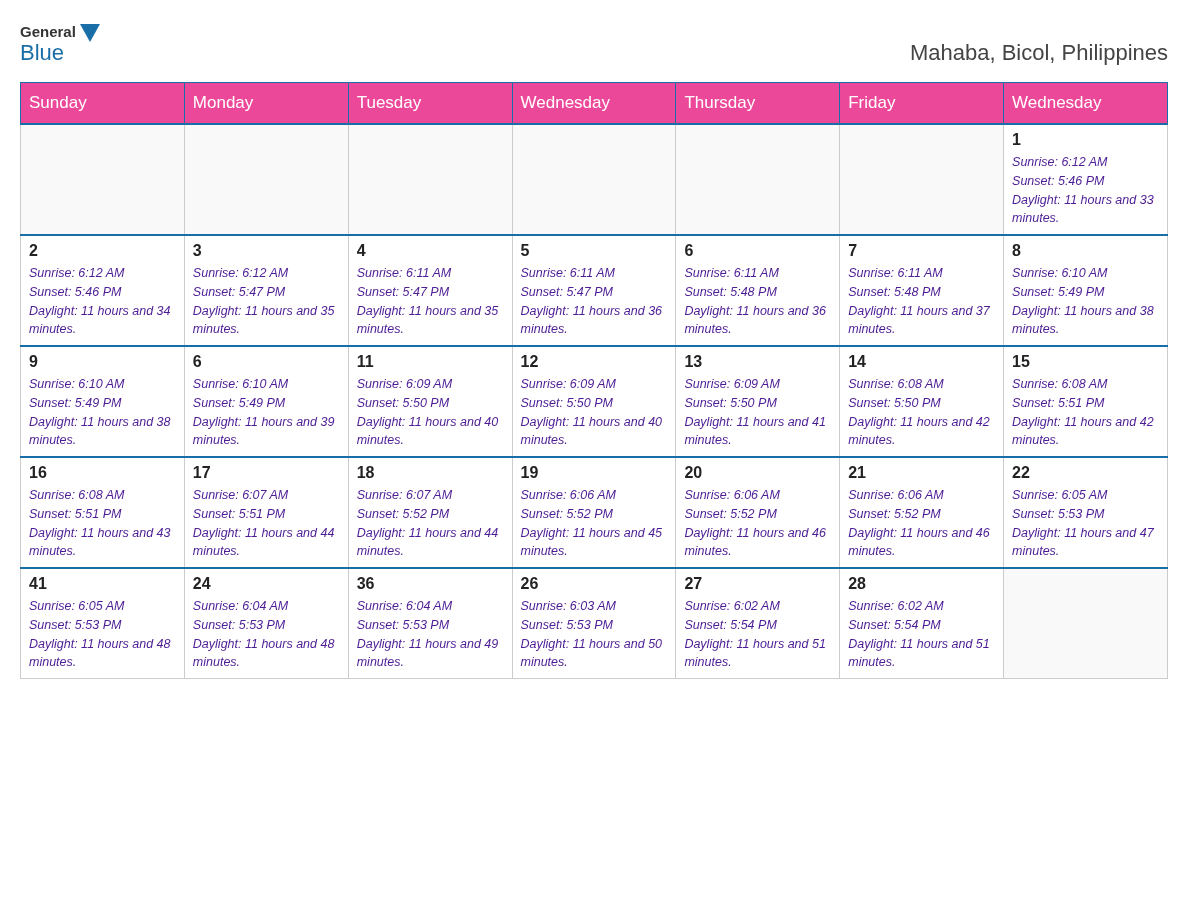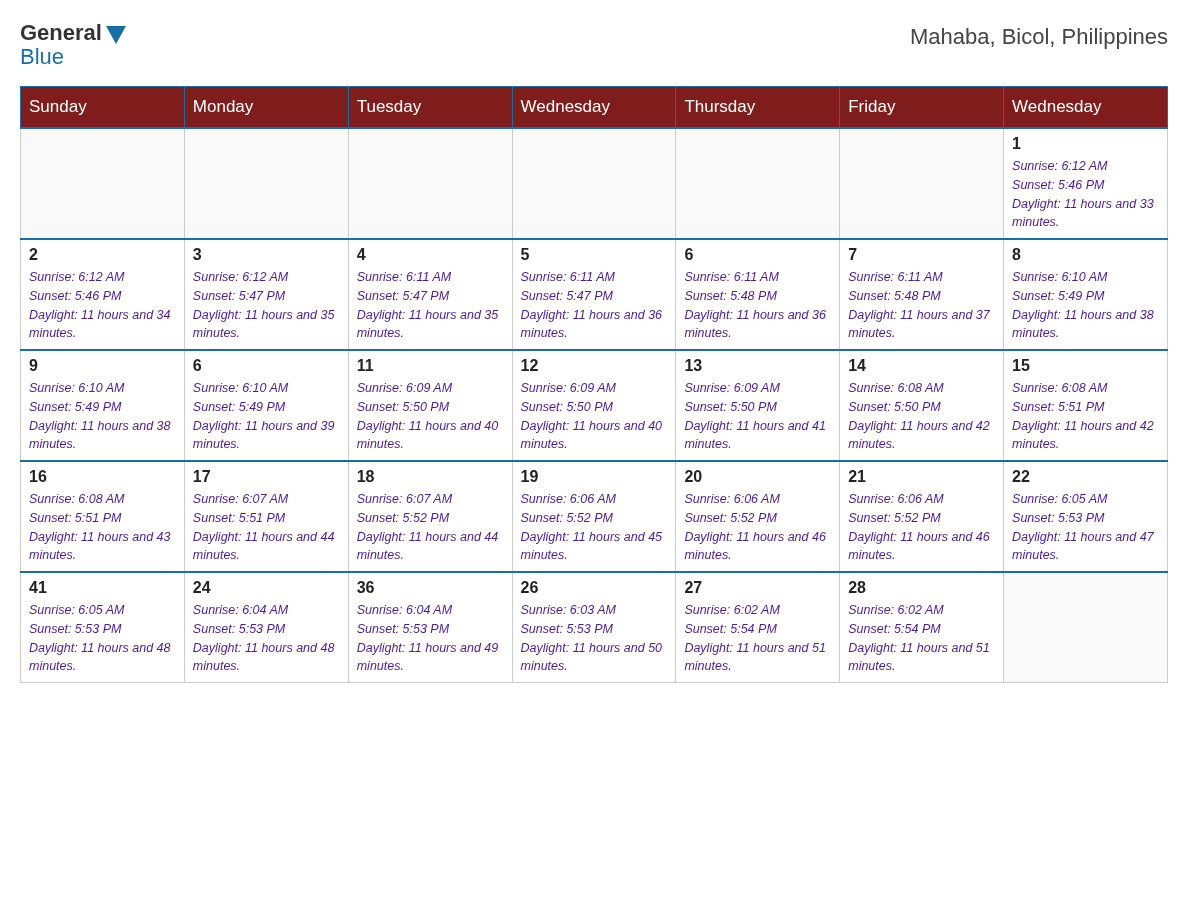--- a/index.html
+++ b/index.html
@@ -19,21 +19,21 @@
     .logo {
       display: flex;
       flex-direction: column;
       align-items: flex-start;
     }
     .logo-top {
       display: flex;
       align-items: center;
     }
     .logo-general {
-      font-size: 22px;
+      font-size: 15px;
       font-weight: bold;
       color: #333;
     }
     .logo-triangle {
       width: 0;
       height: 0;
       border-left: 10px solid transparent;
       border-right: 10px solid transparent;
       border-top: 18px solid #1a6ea8;
       margin-left: 4px;
@@ -50,28 +50,28 @@
     }
     .month-year {
       font-size: 52px;
       font-weight: normal;
       color: #222;
       line-height: 1.1;
     }
     .location {
       font-size: 22px;
       color: #444;
-      margin-top: 4px;
+      margin-top: 20px;
     }
     .calendar {
       width: 100%;
       border-collapse: collapse;
     }
     .calendar th {
-      background-color: #7f1d1d;
+      background-color: #ec4899;
       color: #fff;
       font-size: 17px;
       font-weight: normal;
       padding: 10px 8px;
       text-align: left;
       border: 1px solid #1a6ea8;
     }
     .calendar td {
       vertical-align: top;
       border: 1px solid #ccc;

